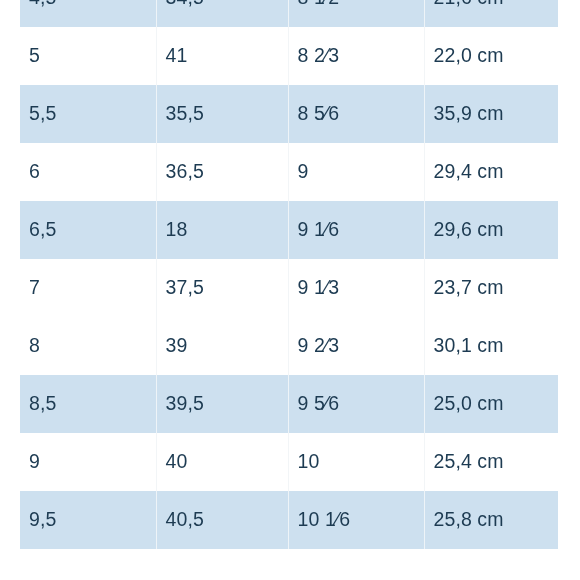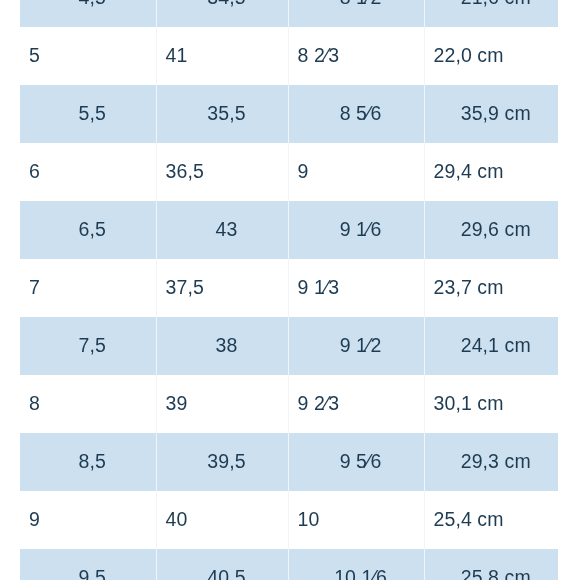--- a/index.html
+++ b/index.html
@@ -56,21 +56,20 @@
     color: #1d3b52;
     border-left: 1.6px solid #f2f5f7;
     white-space: nowrap;
   }
   .size-table td:first-child {
     border-left: none;
   }
 
   .size-table tr.odd td {
     background: #cde0ef;
-    text-align: center;
   }
   .size-table tr.even td {
     background: #ffffff;
   }
 
   
   .size-table tr.odd td {
     border-left-color: #eef4f8;
   }
 </style>
@@ -106,47 +105,41 @@
             <td>35,9 cm</td>
           </tr>
           <tr class="even">
             <td>6</td>
             <td>36,5</td>
             <td>9</td>
             <td>29,4 cm</td>
           </tr>
           <tr class="odd">
             <td>6,5</td>
-            <td>43</td>
+            <td>18</td>
             <td>9 1⁄6</td>
             <td>29,6 cm</td>
           </tr>
           <tr class="even">
             <td>7</td>
             <td>37,5</td>
             <td>9 1⁄3</td>
             <td>23,7 cm</td>
-          </tr>
-          <tr class="odd">
-            <td>7,5</td>
-            <td>38</td>
-            <td>9 1⁄2</td>
-            <td>24,1 cm</td>
           </tr>
           <tr class="even">
             <td>8</td>
             <td>39</td>
             <td>9 2⁄3</td>
             <td>30,1 cm</td>
           </tr>
           <tr class="odd">
             <td>8,5</td>
             <td>39,5</td>
             <td>9 5⁄6</td>
-            <td>29,3 cm</td>
+            <td>25,0 cm</td>
           </tr>
           <tr class="even">
             <td>9</td>
             <td>40</td>
             <td>10</td>
             <td>25,4 cm</td>
           </tr>
           <tr class="odd">
             <td>9,5</td>
             <td>40,5</td>

